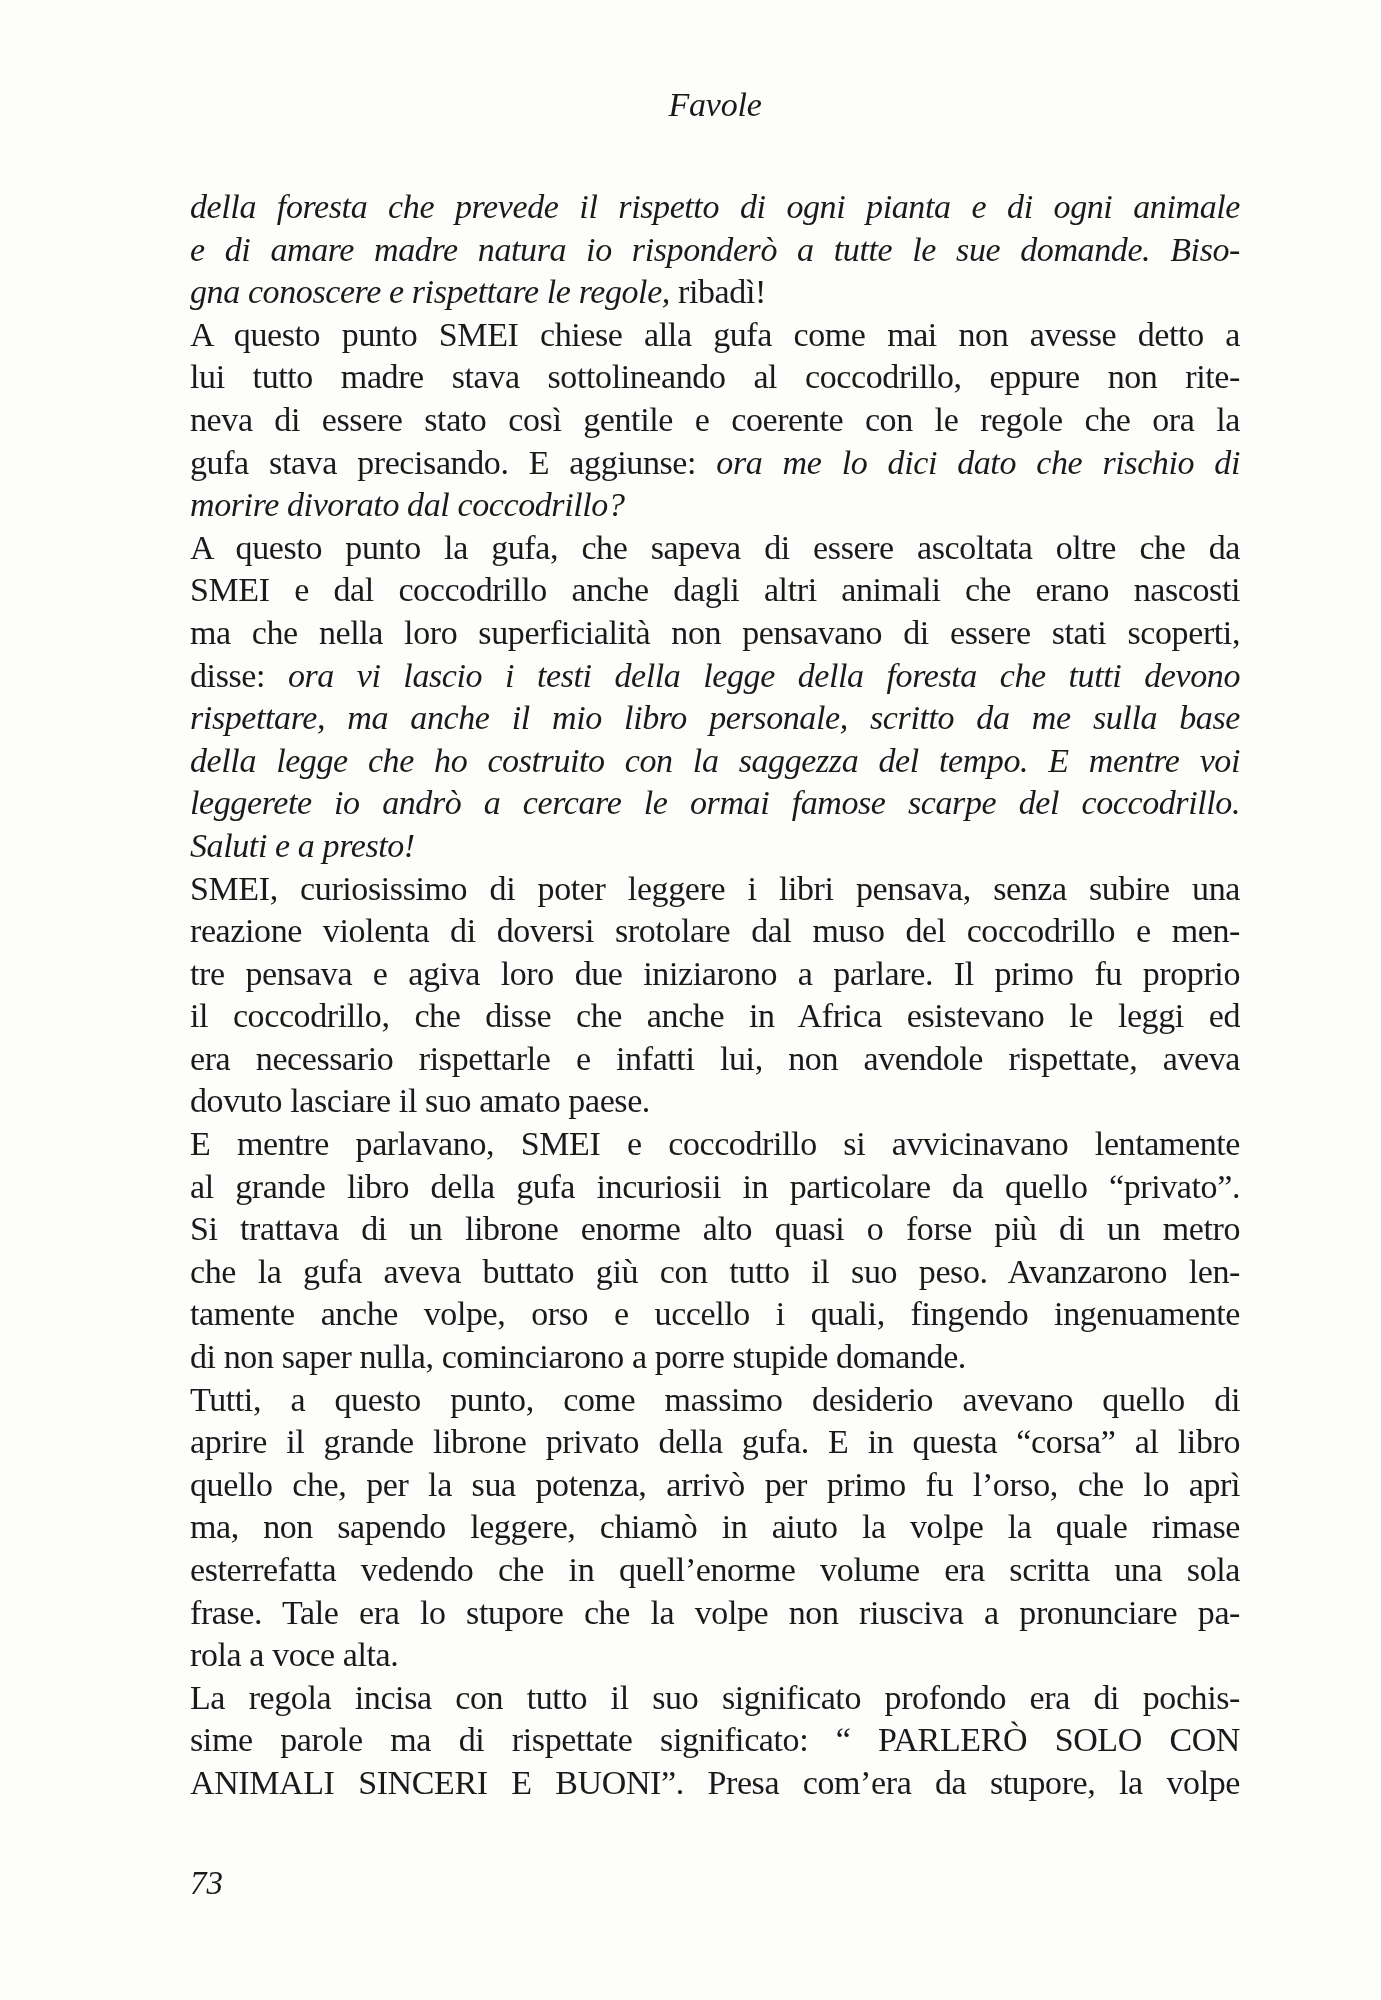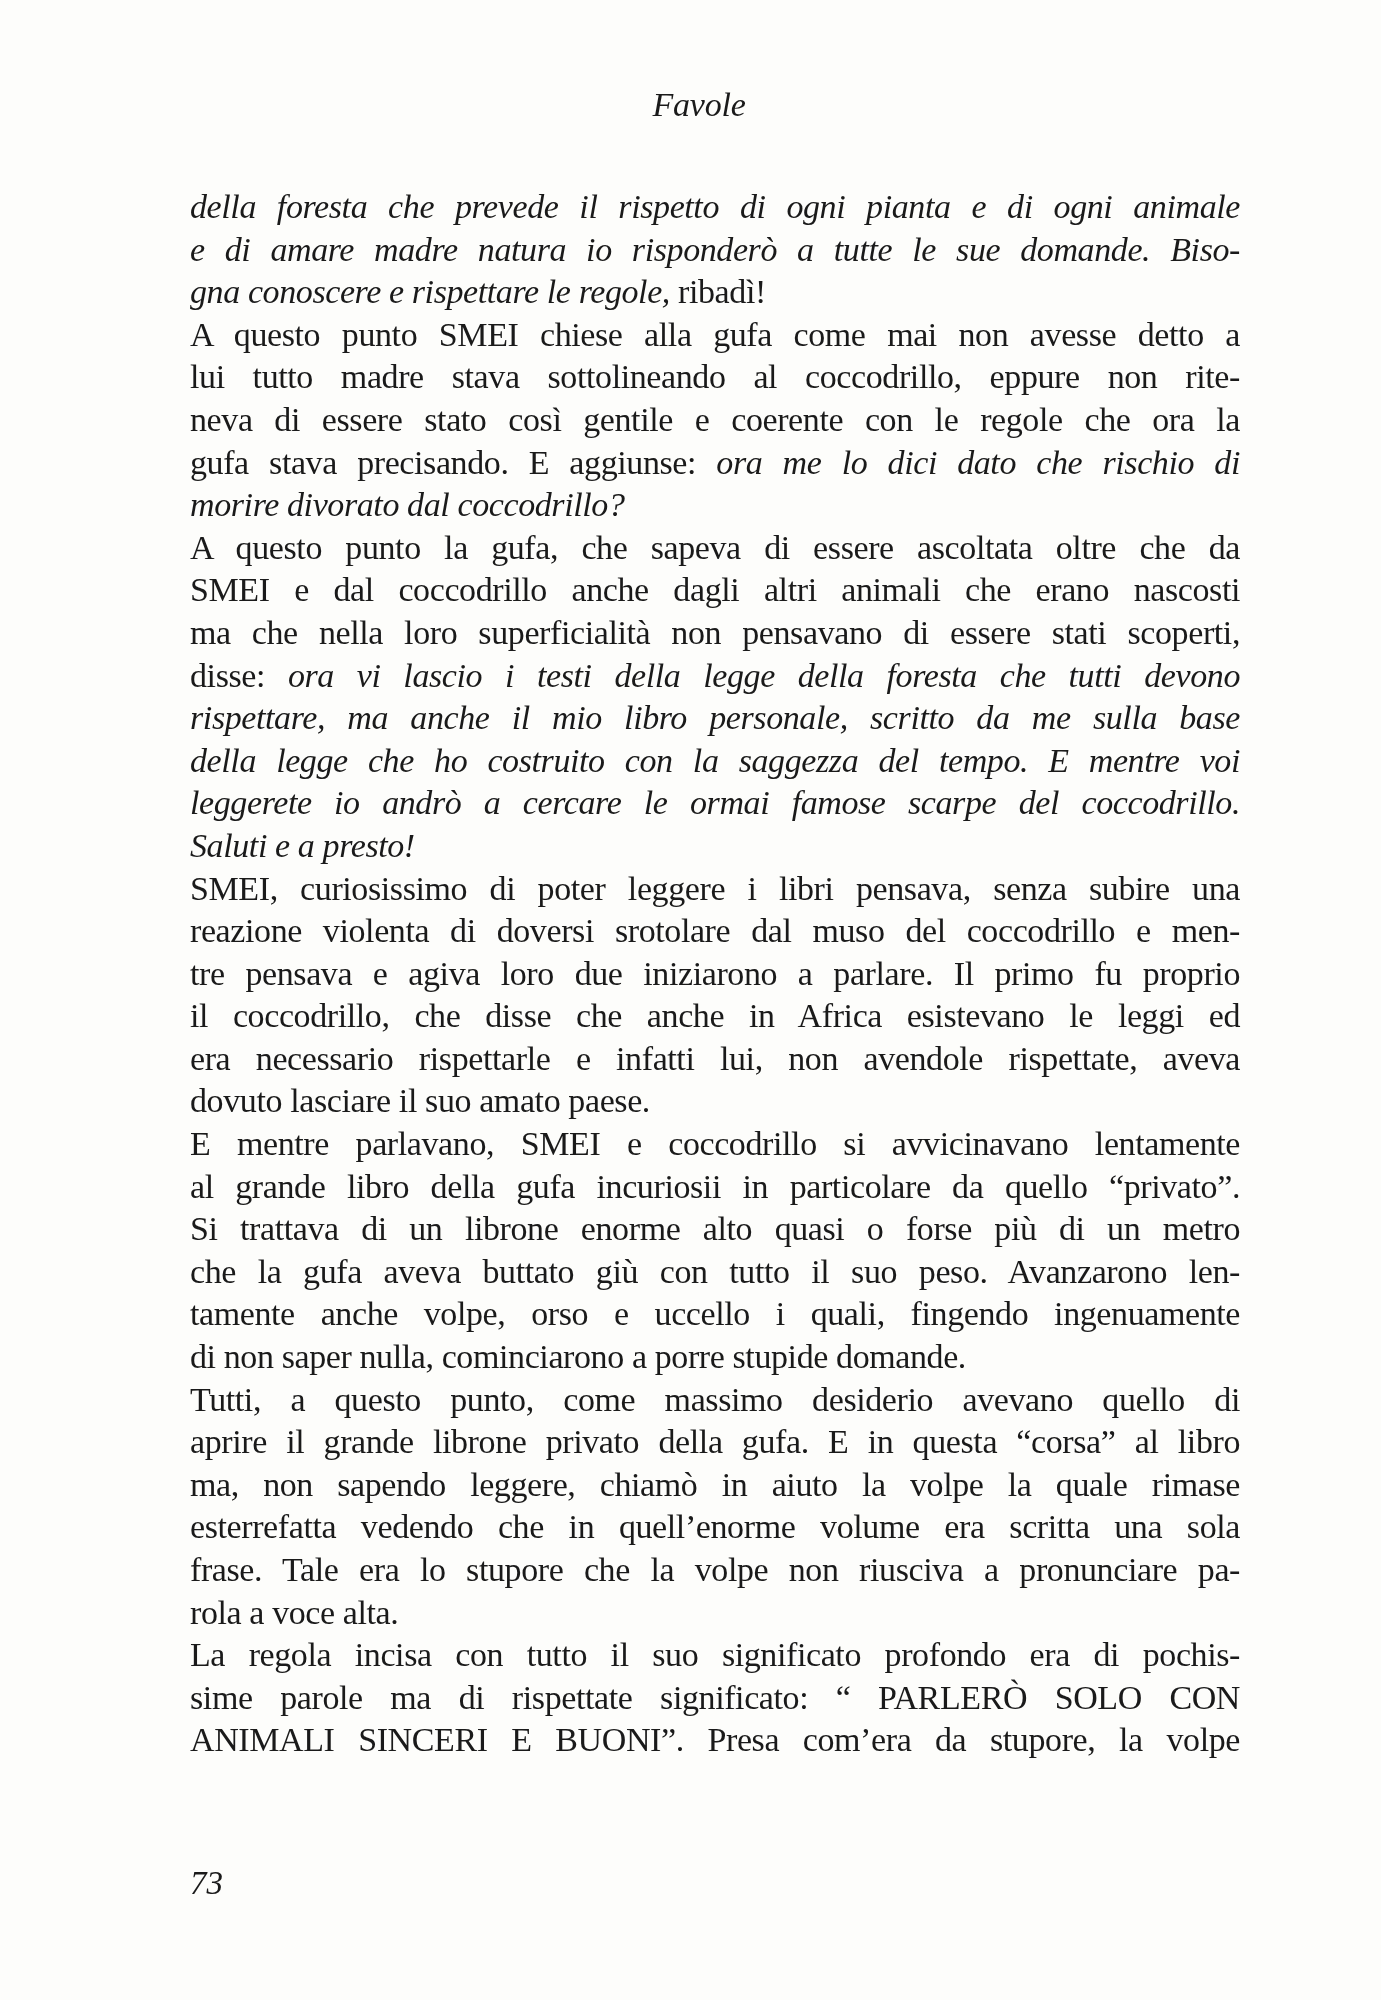--- a/index.html
+++ b/index.html
@@ -11,21 +11,21 @@
     position: relative;
     width: 1381px;
     height: 2000px;
     background: var(--paper, #fdfdfb);
     color: var(--ink, #1a1a1a);
     font-family: "Liberation Serif", "DejaVu Serif", serif;
     overflow: hidden;
   }
   .running-head {
     position: absolute;
-    left: 174px;
+    left: 190px;
     top: 86px;
     width: 1050px;
     text-align: center;
     font-style: italic;
     font-size: 34px;
     line-height: 38px;
     letter-spacing: -0.2px;
   }
   .body-text {
     position: absolute;
@@ -89,20 +89,21 @@
       <div class="line"><span class="run">era necessario rispettarle e infatti lui, non avendole rispettate, aveva</span></div>
       <div class="line no-just"><span class="run">dovuto lasciare il suo amato paese.</span></div>
       <div class="line"><span class="run">E mentre parlavano, SMEI e coccodrillo si avvicinavano lentamente</span></div>
       <div class="line"><span class="run">al grande libro della gufa incuriosii in particolare da quello “privato”.</span></div>
       <div class="line"><span class="run">Si trattava di un librone enorme alto quasi o forse più di un metro</span></div>
       <div class="line"><span class="run">che la gufa aveva buttato giù con tutto il suo peso. Avanzarono len-</span></div>
       <div class="line"><span class="run">tamente anche volpe, orso e uccello i quali, fingendo ingenuamente</span></div>
       <div class="line no-just"><span class="run">di non saper nulla, cominciarono a porre stupide domande.</span></div>
       <div class="line"><span class="run">Tutti, a questo punto, come massimo desiderio avevano quello di</span></div>
       <div class="line"><span class="run">aprire il grande librone privato della gufa. E in questa “corsa” al libro</span></div>
+      <div class="line"><span class="run">quello che, per la sua potenza, arrivò per primo fu l’orso, che lo aprì</span></div>
       <div class="line"><span class="run">ma, non sapendo leggere, chiamò in aiuto la volpe la quale rimase</span></div>
       <div class="line"><span class="run">esterrefatta vedendo che in quell’enorme volume era scritta una sola</span></div>
       <div class="line"><span class="run">frase. Tale era lo stupore che la volpe non riusciva a pronunciare pa-</span></div>
       <div class="line no-just"><span class="run">rola a voce alta.</span></div>
       <div class="line"><span class="run">La regola incisa con tutto il suo significato profondo era di pochis-</span></div>
       <div class="line"><span class="run">sime parole ma di rispettate significato: “ PARLERÒ SOLO CON</span></div>
       <div class="line"><span class="run">ANIMALI SINCERI E BUONI”. Presa com’era da stupore, la volpe</span></div>
     </div>
 
   <div class="page-number">73</div>

